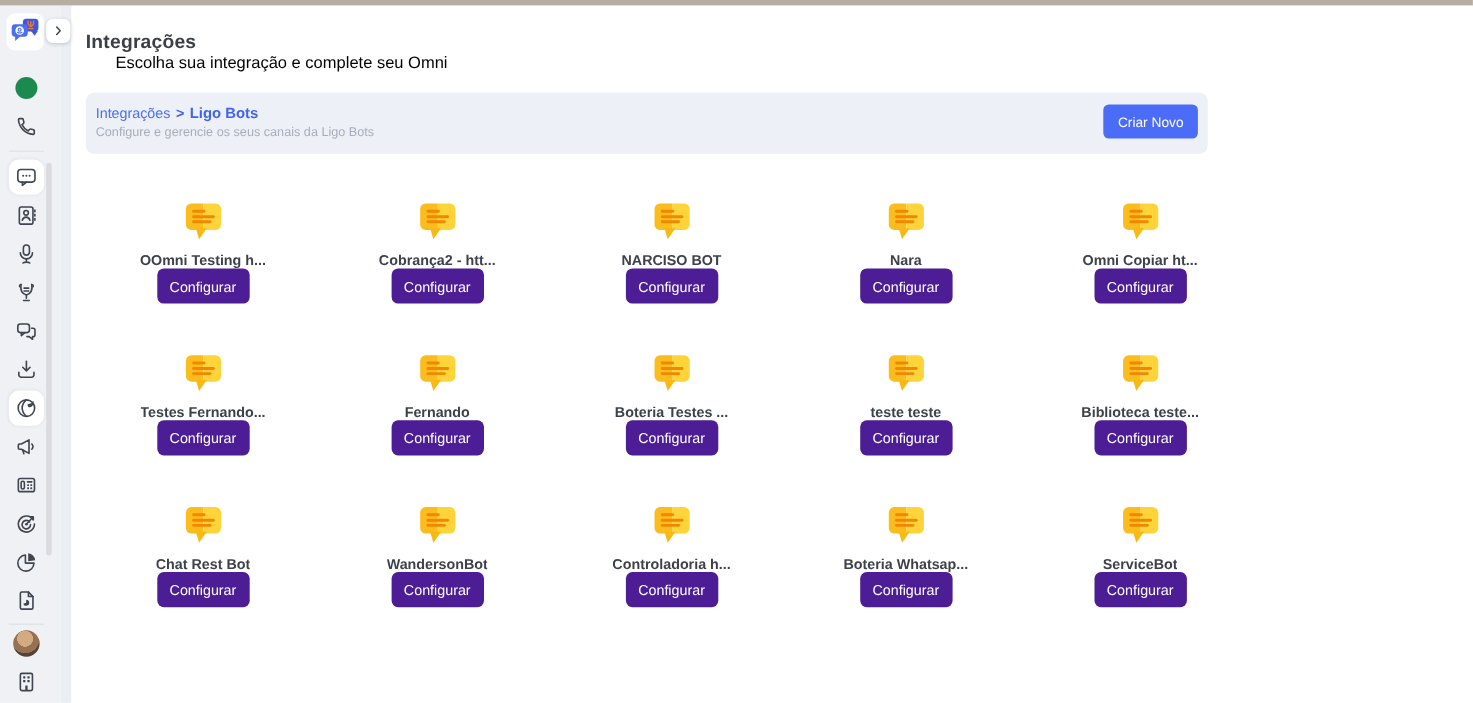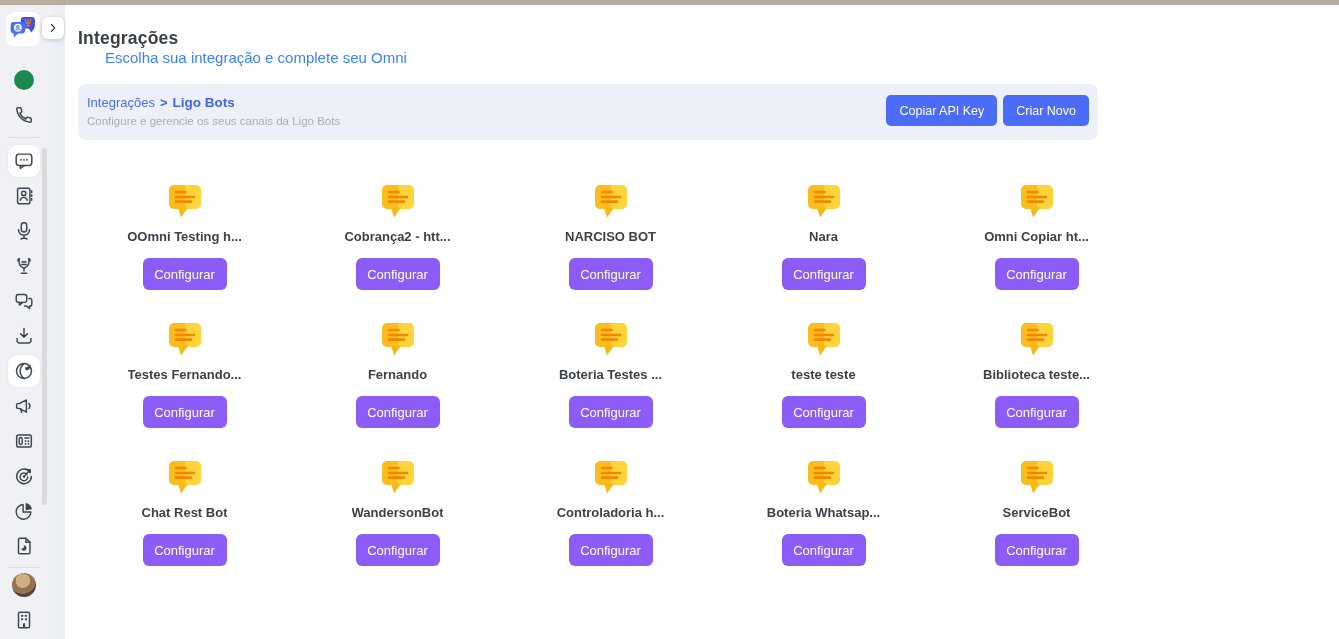--- a/index.html
+++ b/index.html
@@ -19,35 +19,35 @@
   .side-divider{position:absolute;left:8px;width:32px;height:1px;background:#dcdfe4}
   .side-scrollbar{position:absolute;left:42px;top:148px;width:5px;height:357px;border-radius:3px;background:#d9dbdf;z-index:1;cursor:pointer}
 
   .logo-box{position:absolute;left:6px;top:12px;width:34px;height:34px;background:rgba(255,255,255,.9);border-radius:8px;display:flex;align-items:center;justify-content:center;cursor:pointer;z-index:3}
   .expand-btn{position:absolute;left:42px;top:17px;width:22px;height:22px;background:#fff;border-radius:6px;box-shadow:0 1px 4px rgba(20,30,50,.22);display:flex;align-items:center;justify-content:center;cursor:pointer;z-index:6}
   .status-dot{position:absolute;left:14px;top:70px;width:20px;height:20px;border-radius:50%;background:#1c8a4e;cursor:pointer;z-index:3}
   .avatar{position:absolute;left:12px;top:573px;width:24px;height:24px;border-radius:50%;cursor:pointer;z-index:3;
     background:radial-gradient(circle at 45% 32%,#d3ab82 0 34%,#967152 35% 62%,#584236 63% 100%)}
 
   .page-title{position:absolute;left:78px;top:16px;font-size:17.5px;font-weight:700;color:#3b4046;letter-spacing:.2px}
-  .page-subtitle{position:absolute;left:105px;top:49px;font-size:15px;color:#3b82f6}
+  .page-subtitle{position:absolute;left:105px;top:49px;font-size:15px;color:#000000}
 
   .crumb-panel{position:absolute;left:78px;top:84px;width:1020px;height:56px;background:#edf1f7;border-radius:8px}
   .crumb-line{position:absolute;left:9px;top:11px;font-size:13px}
   .crumb-root{color:#4c6ef5;cursor:pointer}
   .crumb-sep{color:#4263eb;font-weight:700;margin:0 5px}
   .crumb-current{color:#4263eb;font-weight:700;font-size:13.5px}
   .crumb-desc{position:absolute;left:9px;top:31px;font-size:11.5px;color:#a7aebb}
   .crumb-actions{position:absolute;right:9px;top:11px;display:flex;gap:6px}
   .btn-blue{background:#4a6cf7;color:#fff;border:none;border-radius:5px;height:31px;padding:0 13px;font-size:12.5px;font-family:"Liberation Sans",sans-serif;cursor:pointer}
 
   .bots-grid{position:absolute;left:78px;top:178px;width:1065px;display:grid;grid-template-columns:repeat(5,213px);row-gap:25px}
   .bot-card{display:flex;flex-direction:column;align-items:center;height:113px}
   .bot-name{margin-top:7px;font-size:13px;font-weight:700;color:#3d4149;line-height:15px;max-width:200px;white-space:nowrap;overflow:hidden}
-  .bot-config-btn{margin-top:14px;width:84px;height:32px;background:#8b5cf6;color:#fff;border:none;border-radius:6px;font-size:13px;font-family:"Liberation Sans",sans-serif;cursor:pointer}
+  .bot-config-btn{width:84px;height:32px;background:#4c1d95;color:#fff;border:none;border-radius:6px;font-size:13px;font-family:"Liberation Sans",sans-serif;cursor:pointer}
 </style>
 </head>
 <body>
 
 <div class="top-strip"></div>
 
 <div class="sidebar"></div>
 <div class="gutter"></div>
 <div class="main"></div>
 
@@ -208,21 +208,20 @@
 
 <h1 class="page-title">Integrações</h1>
 <div class="page-subtitle">Escolha sua integração e complete seu Omni</div>
 
 <div class="crumb-panel">
   <div class="crumb-line">
     <span class="crumb-root">Integrações</span><span class="crumb-sep">&gt;</span><span class="crumb-current">Ligo Bots</span>
   </div>
   <div class="crumb-desc">Configure e gerencie os seus canais da Ligo Bots</div>
   <div class="crumb-actions">
-    <button class="btn-blue">Copiar API Key</button>
     <button class="btn-blue">Criar Novo</button>
   </div>
 </div>
 
 <div class="bots-grid">
   <div class="bot-card">
     <svg width="44" height="44" viewBox="0 0 44 44">
       <path fill="#fbbd1d" d="M11 7h11v24H11a5 5 0 0 1-5-5V12a5 5 0 0 1 5-5z"></path>
       <path fill="#ffd43b" d="M22 7h11a5 5 0 0 1 5 5v14a5 5 0 0 1-5 5H22z"></path>
       <path fill="#f8b912" d="M15 29.5h10L18 39.5z"></path>

